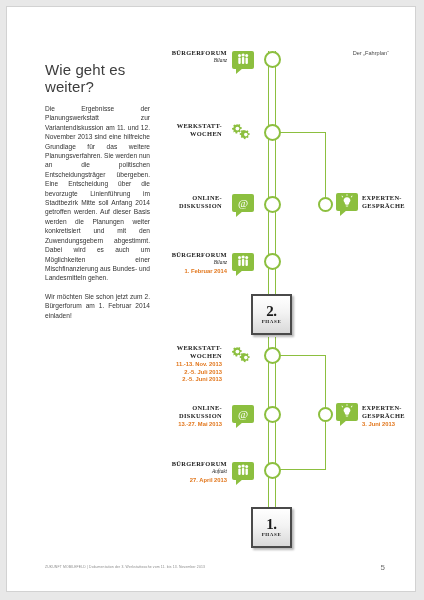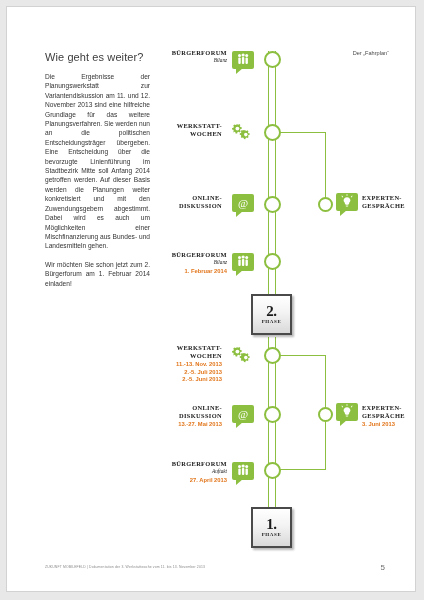--- a/index.html
+++ b/index.html
@@ -16,22 +16,22 @@
     border:1px solid #d2d2d2;
     box-sizing:border-box;
     overflow:hidden;
   }
 
   
   .left-col{
     position:absolute;left:38px;top:44px;width:105px;
   }
   .headline{
-    font-size:11px;color:#3c3c3c;font-weight:400;
-    margin:0 0 9px 0;letter-spacing:.1px;
+    font-size:15px;color:#3c3c3c;font-weight:400;
+    margin:10px 0 9px 0;letter-spacing:.1px;
   }
   .body-p{
     font-size:6.6px;line-height:9.4px;color:#333333;
     text-align:justify;margin:0 0 9px 0;
     hyphens:auto;
   }
 
   
   .fahrplan{
     position:absolute;right:26px;top:43px;

